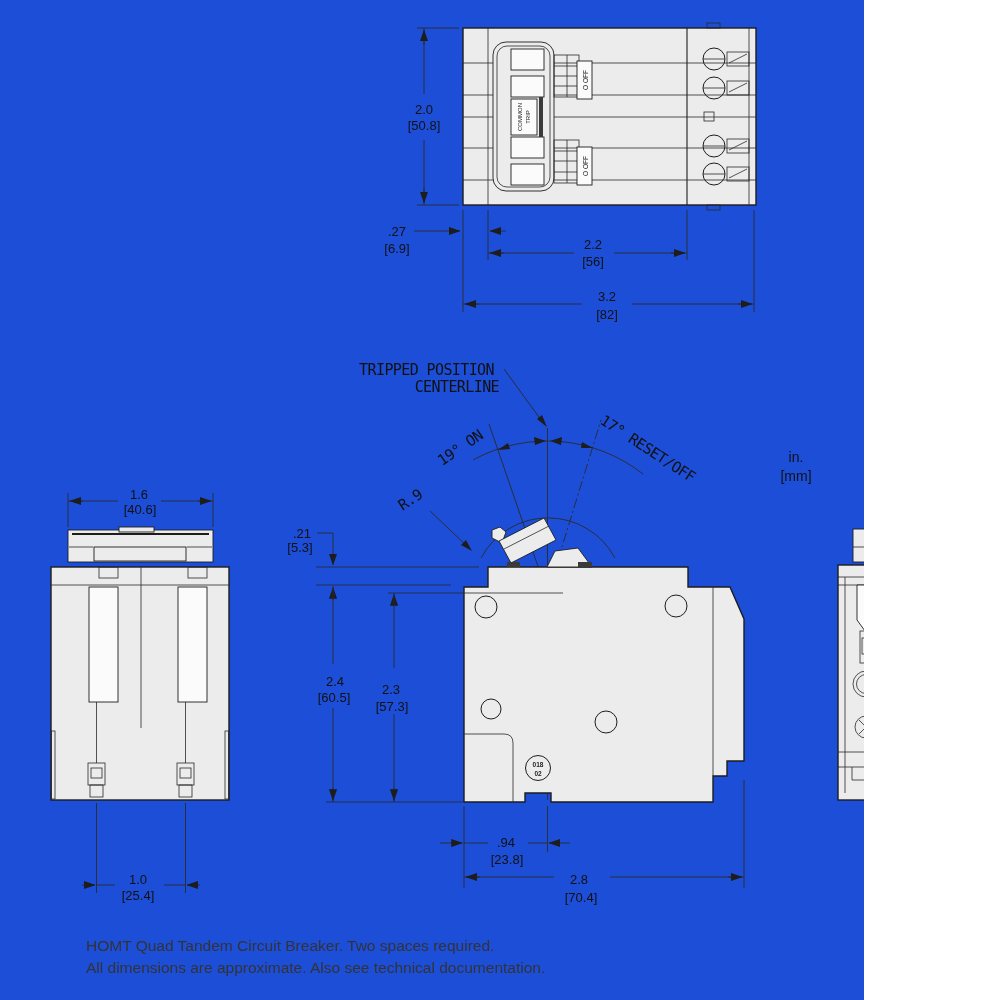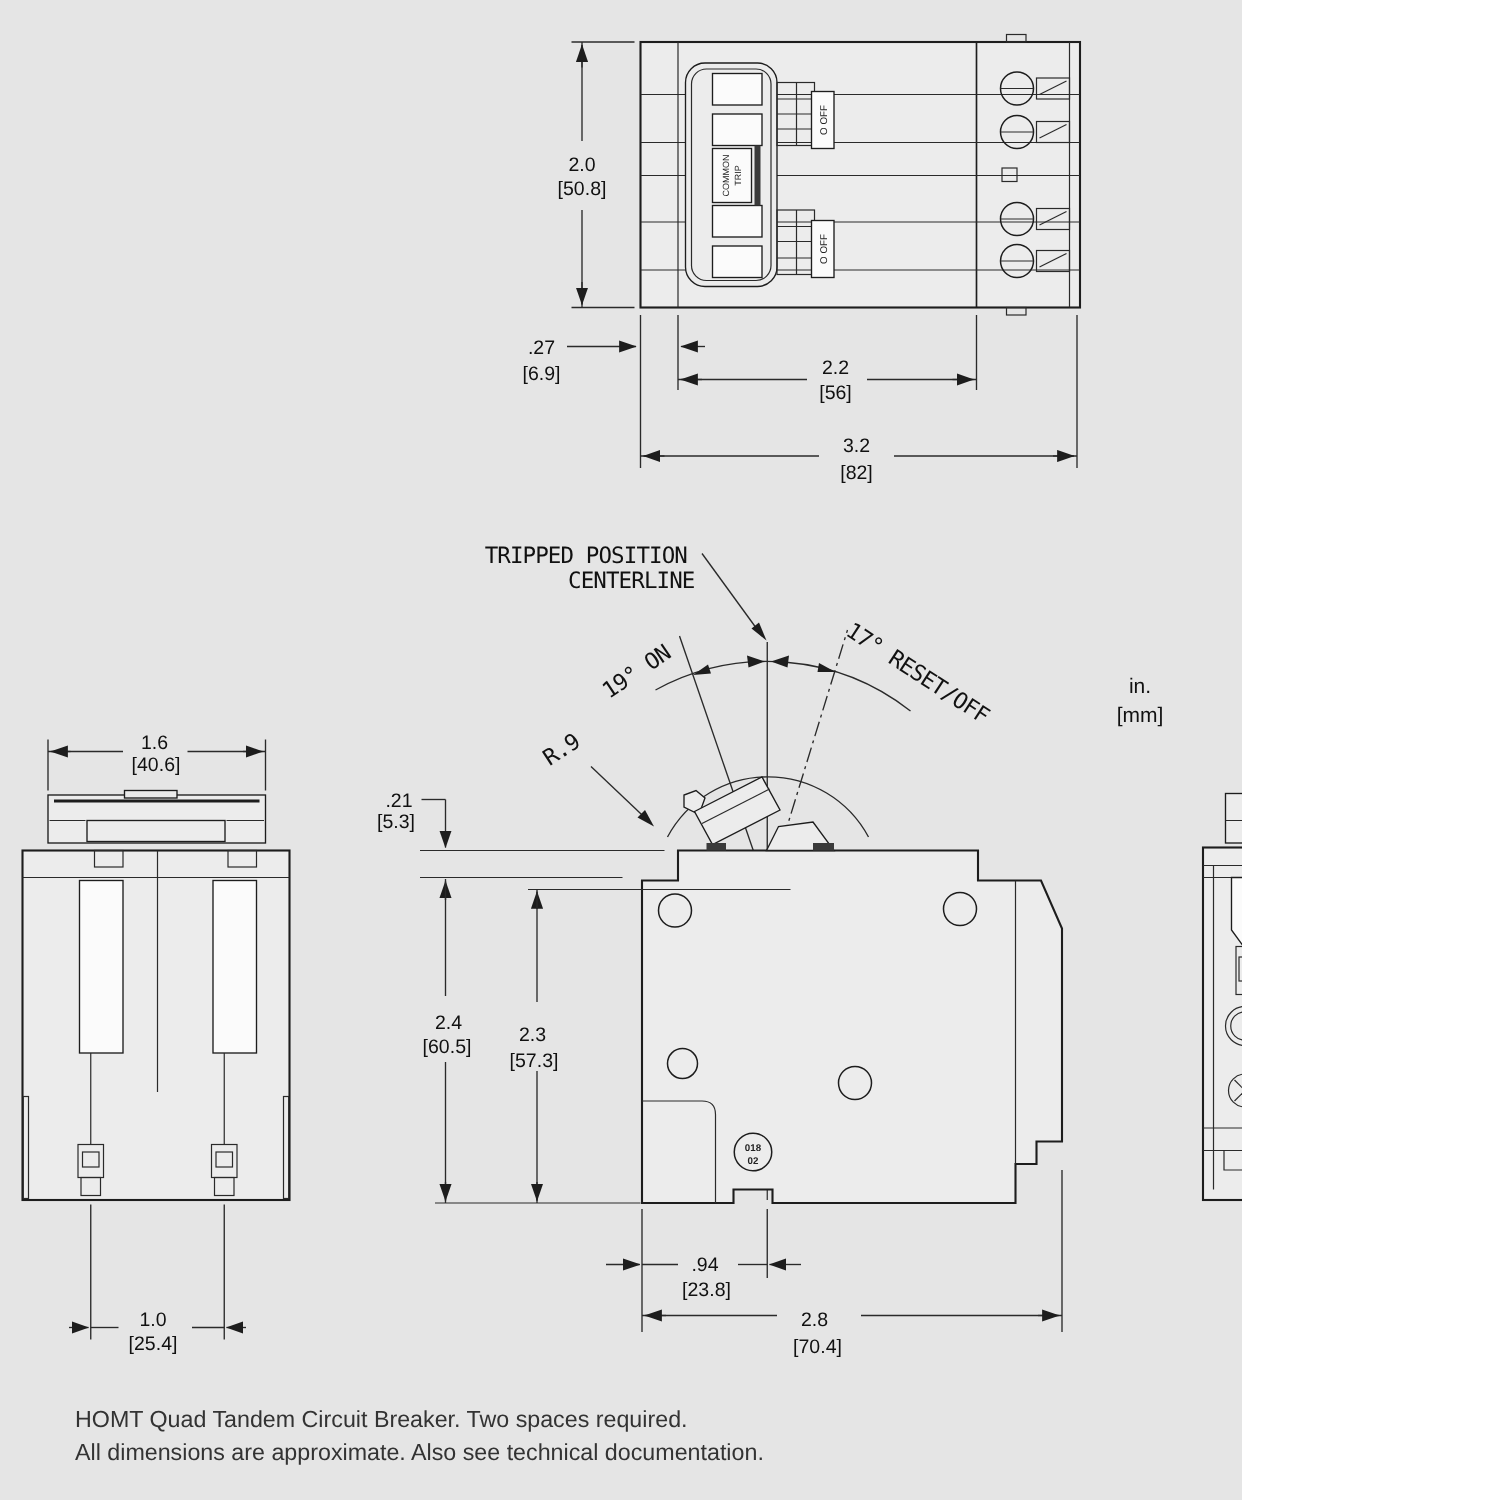--- a/index.html
+++ b/index.html
@@ -1,16 +1,16 @@
 <!DOCTYPE html>
 <html><head>
 <meta charset="utf-8">
 <style>
   html,body{margin:0;padding:0;background:#fff;}
-  #stage{position:relative;width:828px;height:1000px;background:#e5e5e5;overflow:hidden;}
+  #stage{position:relative;width:828px;height:1000px;background:#1d4ed8;overflow:hidden;padding-left:36px;}
   svg{display:block;}
   .part{fill:#ececec;stroke:#1d1d1d;stroke-width:1.4;stroke-linejoin:miter;}
   .part-thin{fill:#ececec;stroke:#1d1d1d;stroke-width:0.9;}
   .white{fill:#fbfbfb;stroke:#1d1d1d;stroke-width:0.9;}
   .ln{fill:none;stroke:#1d1d1d;stroke-width:1.1;}
   .thin{fill:none;stroke:#2a2a2a;stroke-width:0.8;}
   .dim{fill:none;stroke:#2a2a2a;stroke-width:0.9;}
   .dashdot{fill:none;stroke:#2a2a2a;stroke-width:0.9;stroke-dasharray:10 3 2 3;}
   .dark{fill:#3a3a3a;stroke:none;}
   .dimtxt{font-family:"Liberation Sans",sans-serif;font-size:13px;fill:#111;}

